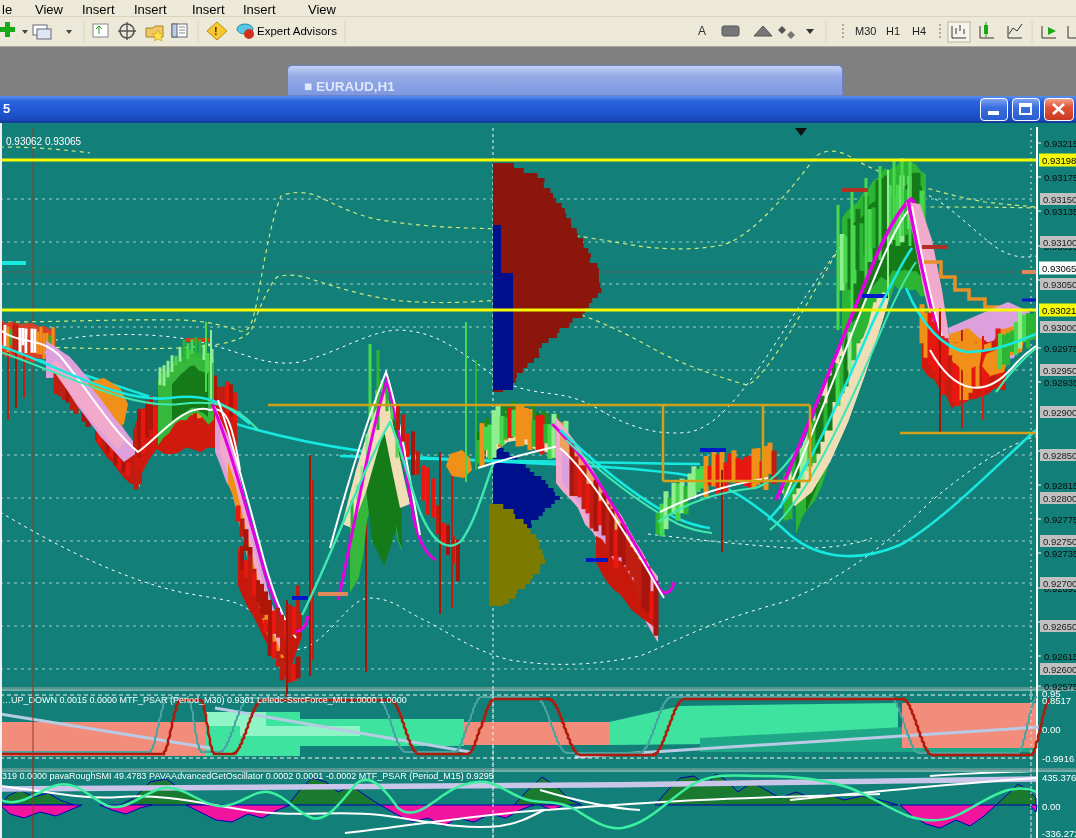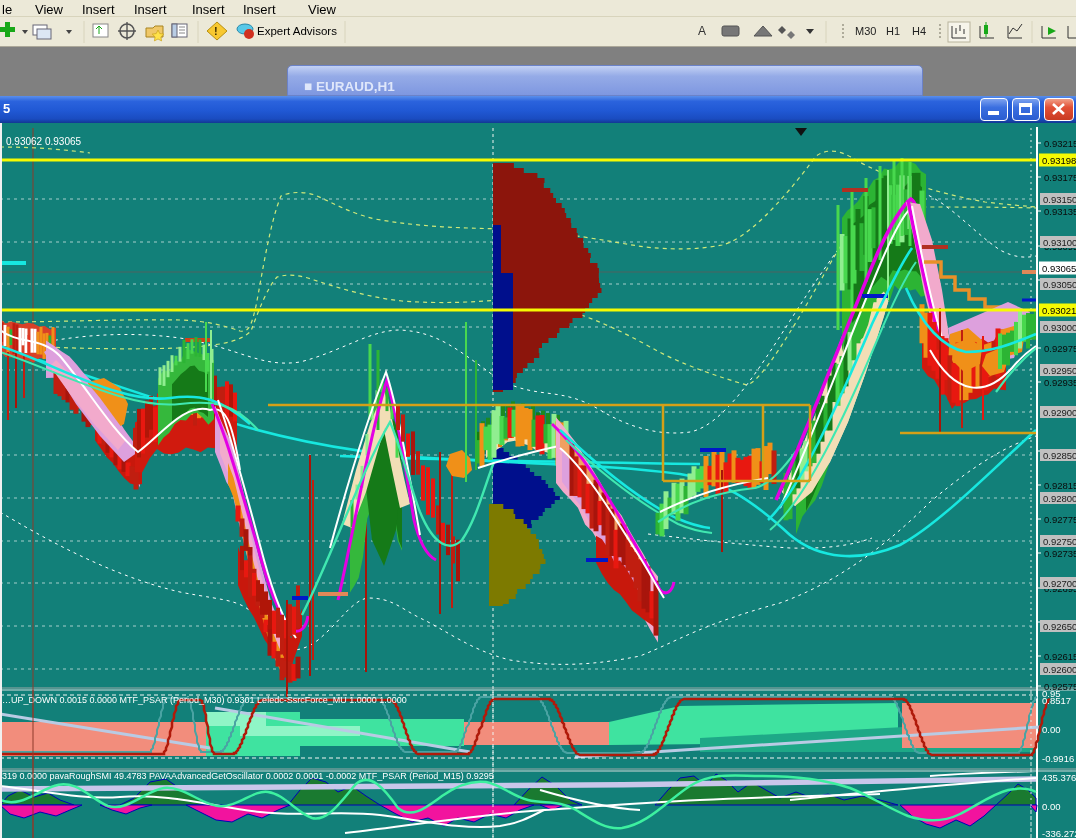--- a/index.html
+++ b/index.html
@@ -1,20 +1,20 @@
 <!DOCTYPE html>
 <html><head><meta charset="utf-8">
 <style>
 *{margin:0;padding:0;box-sizing:border-box}
 body{width:1076px;height:838px;overflow:hidden;font-family:"Liberation Sans",sans-serif;background:#808080;position:relative}
 .menubar{position:absolute;left:0;top:0;width:1076px;height:17px;background:#ece9d8;border-bottom:1px solid #d8d4bc}
 .menubar span{position:absolute;top:2px;font-size:13px;color:#000}
 .toolbar{position:absolute;left:0;top:17px;width:1076px;height:30px;background:#ece9d8;border-bottom:1px solid #aca899}
 .gray{position:absolute;left:0;top:47px;width:1076px;height:49px;background:#808080}
-.bgwin{position:absolute;left:287px;top:65px;width:636px;height:31px;background:linear-gradient(180deg,#c3d1f4 0%,#95abe7 35%,#7e97e0 100%);border-radius:5px 5px 0 0;border:1px solid #6b82c8;overflow:hidden}
+.bgwin{position:absolute;left:287px;top:65px;width:556px;height:31px;background:linear-gradient(180deg,#c3d1f4 0%,#95abe7 35%,#7e97e0 100%);border-radius:5px 5px 0 0;border:1px solid #6b82c8;overflow:hidden}
 .bgwin .t{position:absolute;left:16px;top:13px;color:#dfe7fa;font-size:13.5px;font-weight:bold}
 .titlebar{position:absolute;left:0;top:96px;width:1076px;height:27px;background:linear-gradient(180deg,#5a8fec 0%,#2b63dd 20%,#2058d4 55%,#1a4cc0 85%,#123893 100%);}
 .titlebar .t5{position:absolute;left:3px;top:5px;color:#fff;font-size:13px;font-weight:bold}
 .wbtn{position:absolute;top:2px;width:28px;height:23px;border:1px solid #fff;border-radius:4px;color:#fff}
 svg{position:absolute;left:0;top:0}
 </style></head>
 <body>
 <div class="menubar">
 <span style="left:2px">le</span>
     <span style="left:35px">View</span>

